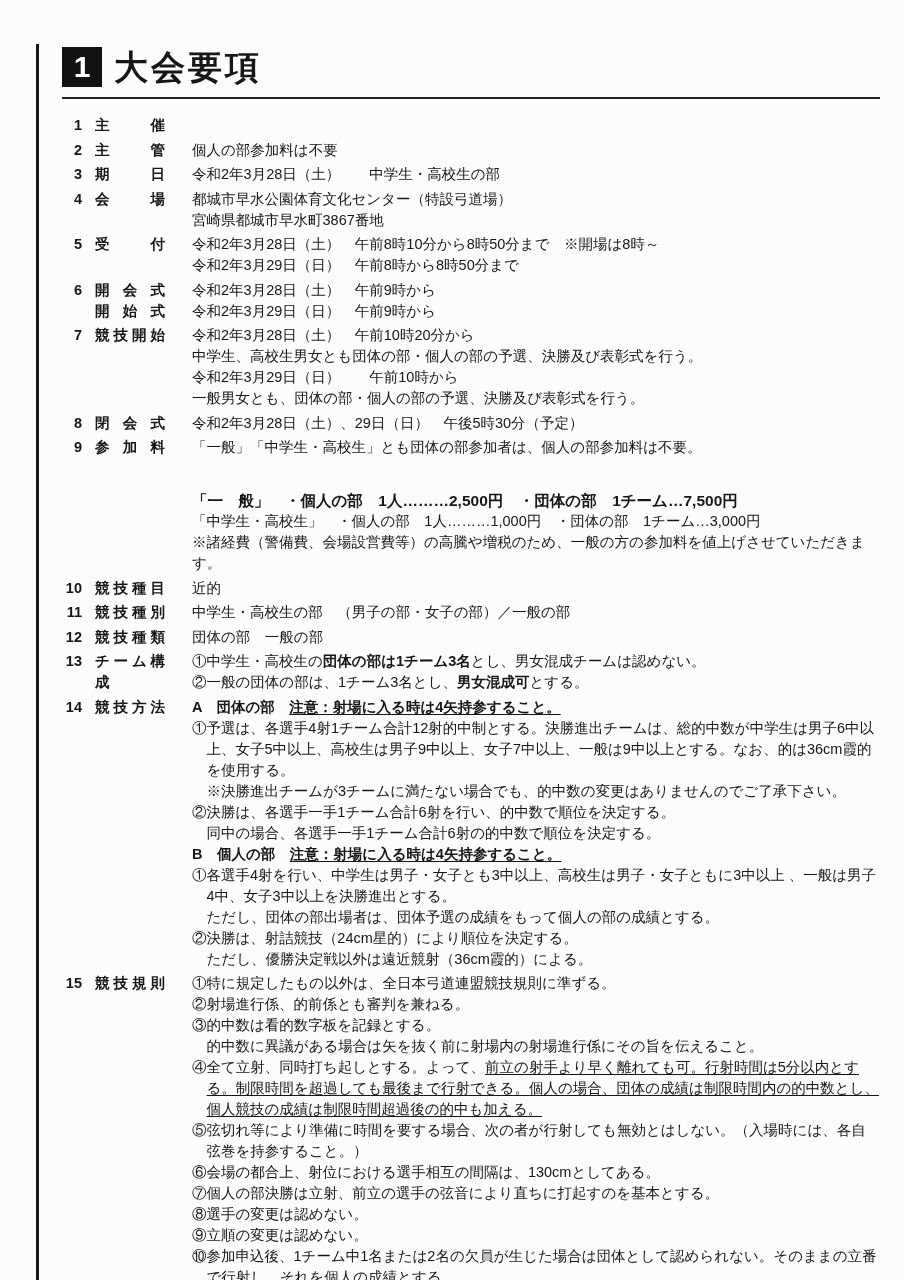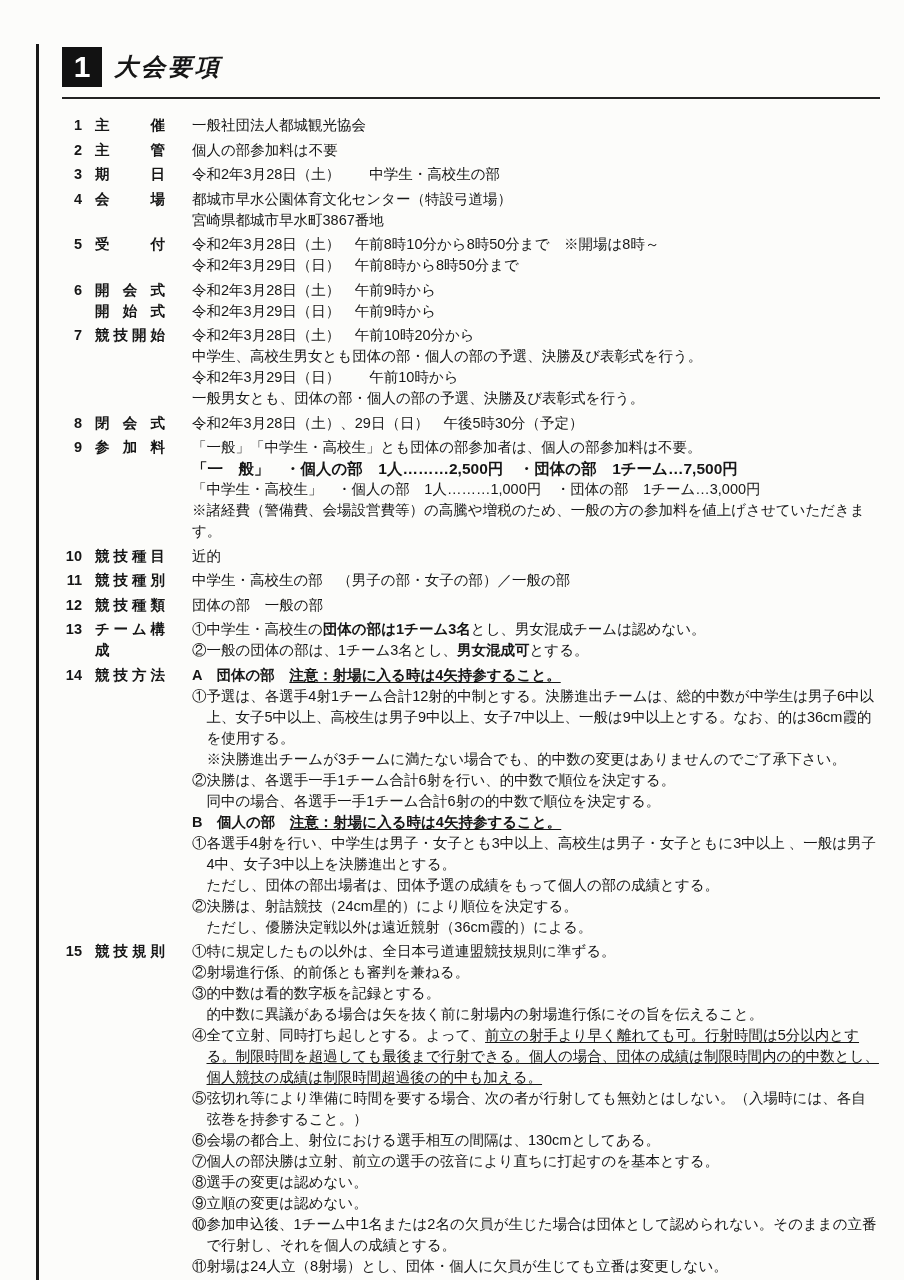--- a/index.html
+++ b/index.html
@@ -15,37 +15,37 @@
     position:absolute; left:36px; top:44px; bottom:0;
     width:3px; background:#181818;
   }
   .page { position:absolute; left:62px; top:46px; width:818px; }
   .header { display:flex; align-items:center; gap:12px; height:42px; }
   .num-box {
     width:40px; height:40px; background:#121212; color:#ffffff;
     display:flex; align-items:center; justify-content:center;
     font-size:30px; font-weight:bold;
   }
-  .title { font-size:24px; font-weight:bold; letter-spacing:3px; line-height:1;font-style:italic; }
+  .title { font-size:34px; font-weight:bold; letter-spacing:3px; line-height:1; }
   .rule { height:2px; background:#232323; margin-top:9px; margin-bottom:16px; }
 
   .items { font-size:14.5px; line-height:21px; }
   .item-row {
     display:grid;
     grid-template-columns:20px 110px 1fr;
     margin-bottom:3.5px;
   }
   .col-num { text-align:right; font-weight:bold; }
   .col-label { padding-left:13px; padding-right:27px; font-weight:bold; }
   .label-line { text-align:justify; text-align-last:justify; }
   .col-content { min-width:0; }
   .line { }
   .line.hang { padding-left:1em; text-indent:-1em; }
   .line.ind1 { padding-left:1em; }
-  .line.big { font-size:15.5px; }
+  .line.big { font-size:15.5px;margin-top:32px; }
   span.b { font-weight:bold; }
   span.u { text-decoration:underline; text-underline-offset:2px; }
 </style>
 </head>
 <body>
 
 <div class="scan-edge"></div>
 
 <div class="page">
   <div class="header">
@@ -53,23 +53,20 @@
       <span>1</span>
     </div>
     <h1 class="title">大会要項</h1>
   </div>
   <div class="rule"></div>
   <div class="items">
       <div class="item-row">
         <div class="col-num">1</div>
         <div class="col-label">
           <div class="label-line">主催</div>
-        </div>
-        <div class="col-content">
-          <div class="line"><span>一般社団法人都城観光協会</span></div>
         </div>
       </div>
       <div class="item-row">
         <div class="col-num">2</div>
         <div class="col-label">
           <div class="label-line">主管</div>
         </div>
         <div class="col-content">
           <div class="line"><span>個人の部参加料は不要</span></div>
         </div>

